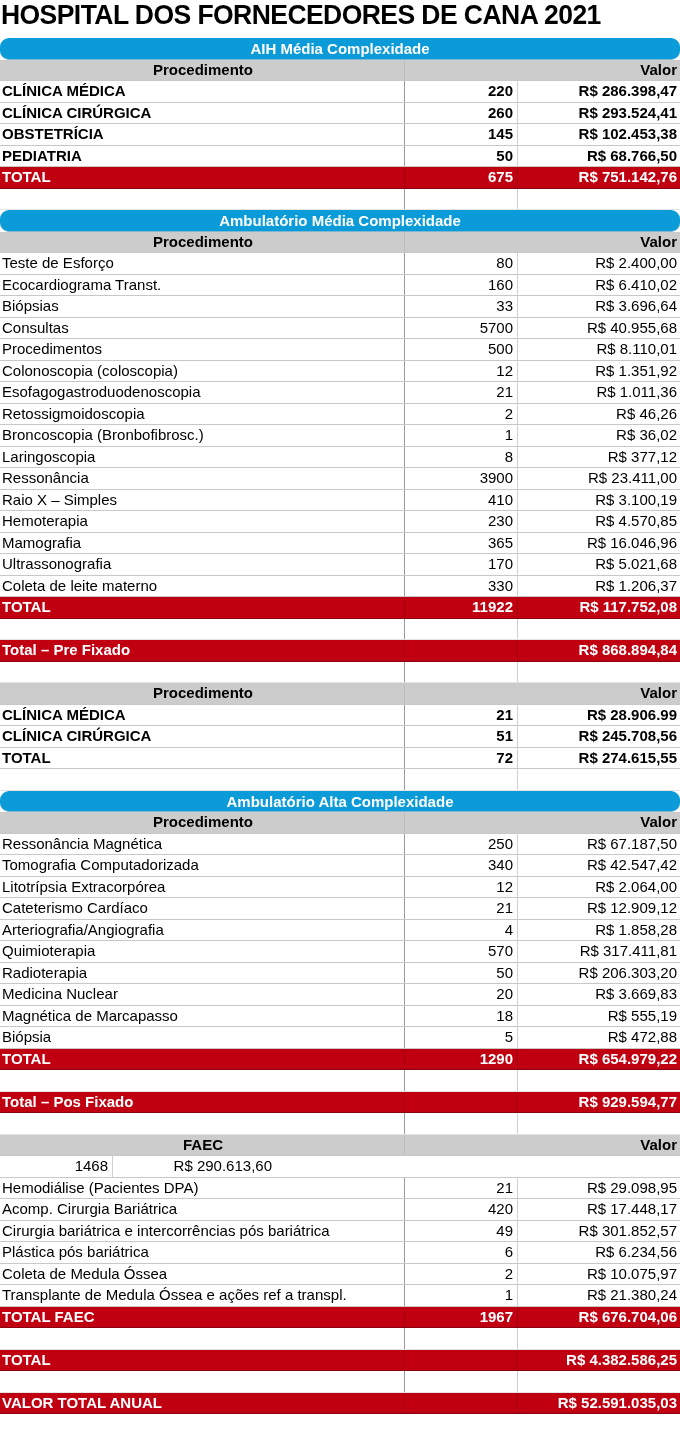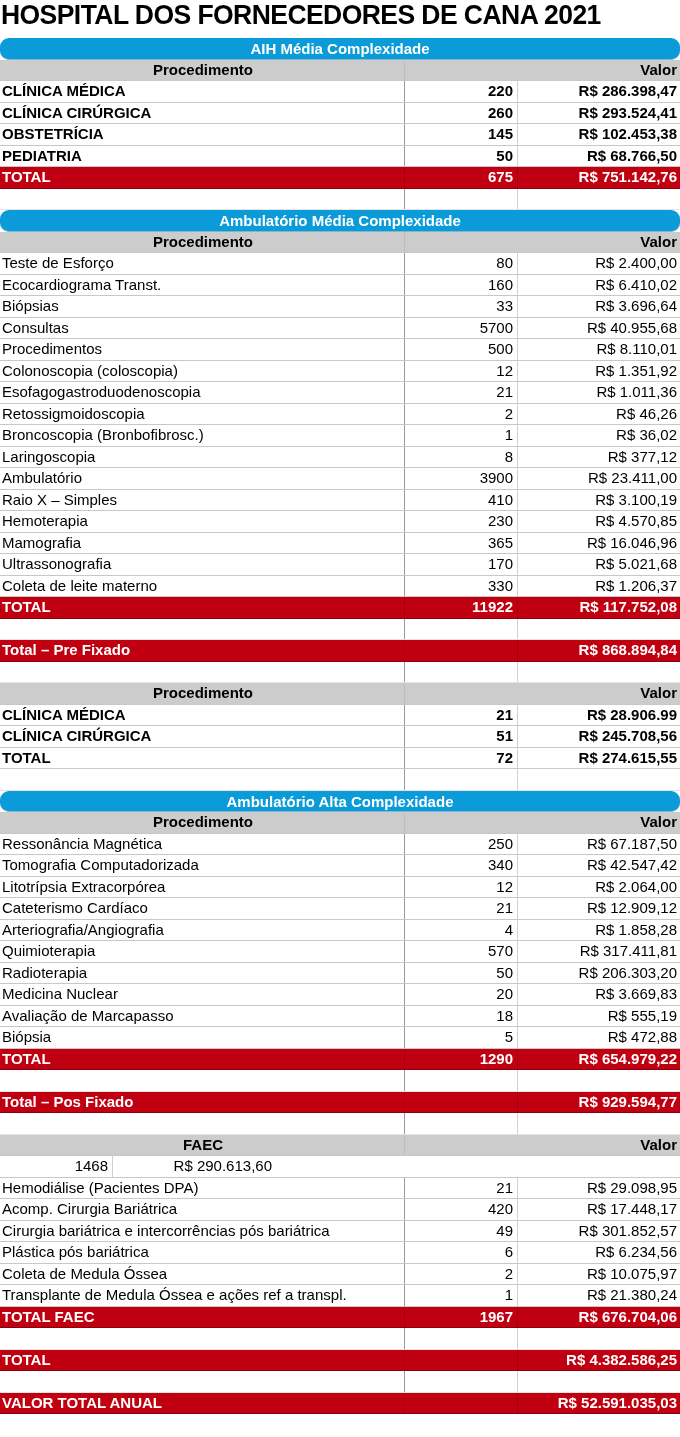--- a/index.html
+++ b/index.html
@@ -124,21 +124,21 @@
       <div class="c1">Broncoscopia (Bronbofibrosc.)</div>
       <div class="c2">1</div>
       <div class="c3">R$ 36,02</div>
     </div>
     <div class="row">
       <div class="c1">Laringoscopia</div>
       <div class="c2">8</div>
       <div class="c3">R$ 377,12</div>
     </div>
     <div class="row">
-      <div class="c1">Ambulatório</div>
+      <div class="c1">Ressonância</div>
       <div class="c2">3900</div>
       <div class="c3">R$ 23.411,00</div>
     </div>
     <div class="row">
       <div class="c1">Raio X – Simples</div>
       <div class="c2">410</div>
       <div class="c3">R$ 3.100,19</div>
     </div>
     <div class="row">
       <div class="c1">Hemoterapia</div>
@@ -245,21 +245,21 @@
       <div class="c1">Radioterapia</div>
       <div class="c2">50</div>
       <div class="c3">R$ 206.303,20</div>
     </div>
     <div class="row">
       <div class="c1">Medicina Nuclear</div>
       <div class="c2">20</div>
       <div class="c3">R$ 3.669,83</div>
     </div>
     <div class="row">
-      <div class="c1">Avaliação de Marcapasso</div>
+      <div class="c1">Magnética de Marcapasso</div>
       <div class="c2">18</div>
       <div class="c3">R$ 555,19</div>
     </div>
     <div class="row">
       <div class="c1">Biópsia</div>
       <div class="c2">5</div>
       <div class="c3">R$ 472,88</div>
     </div>
     <div class="row red">
       <div class="c1">TOTAL</div>

